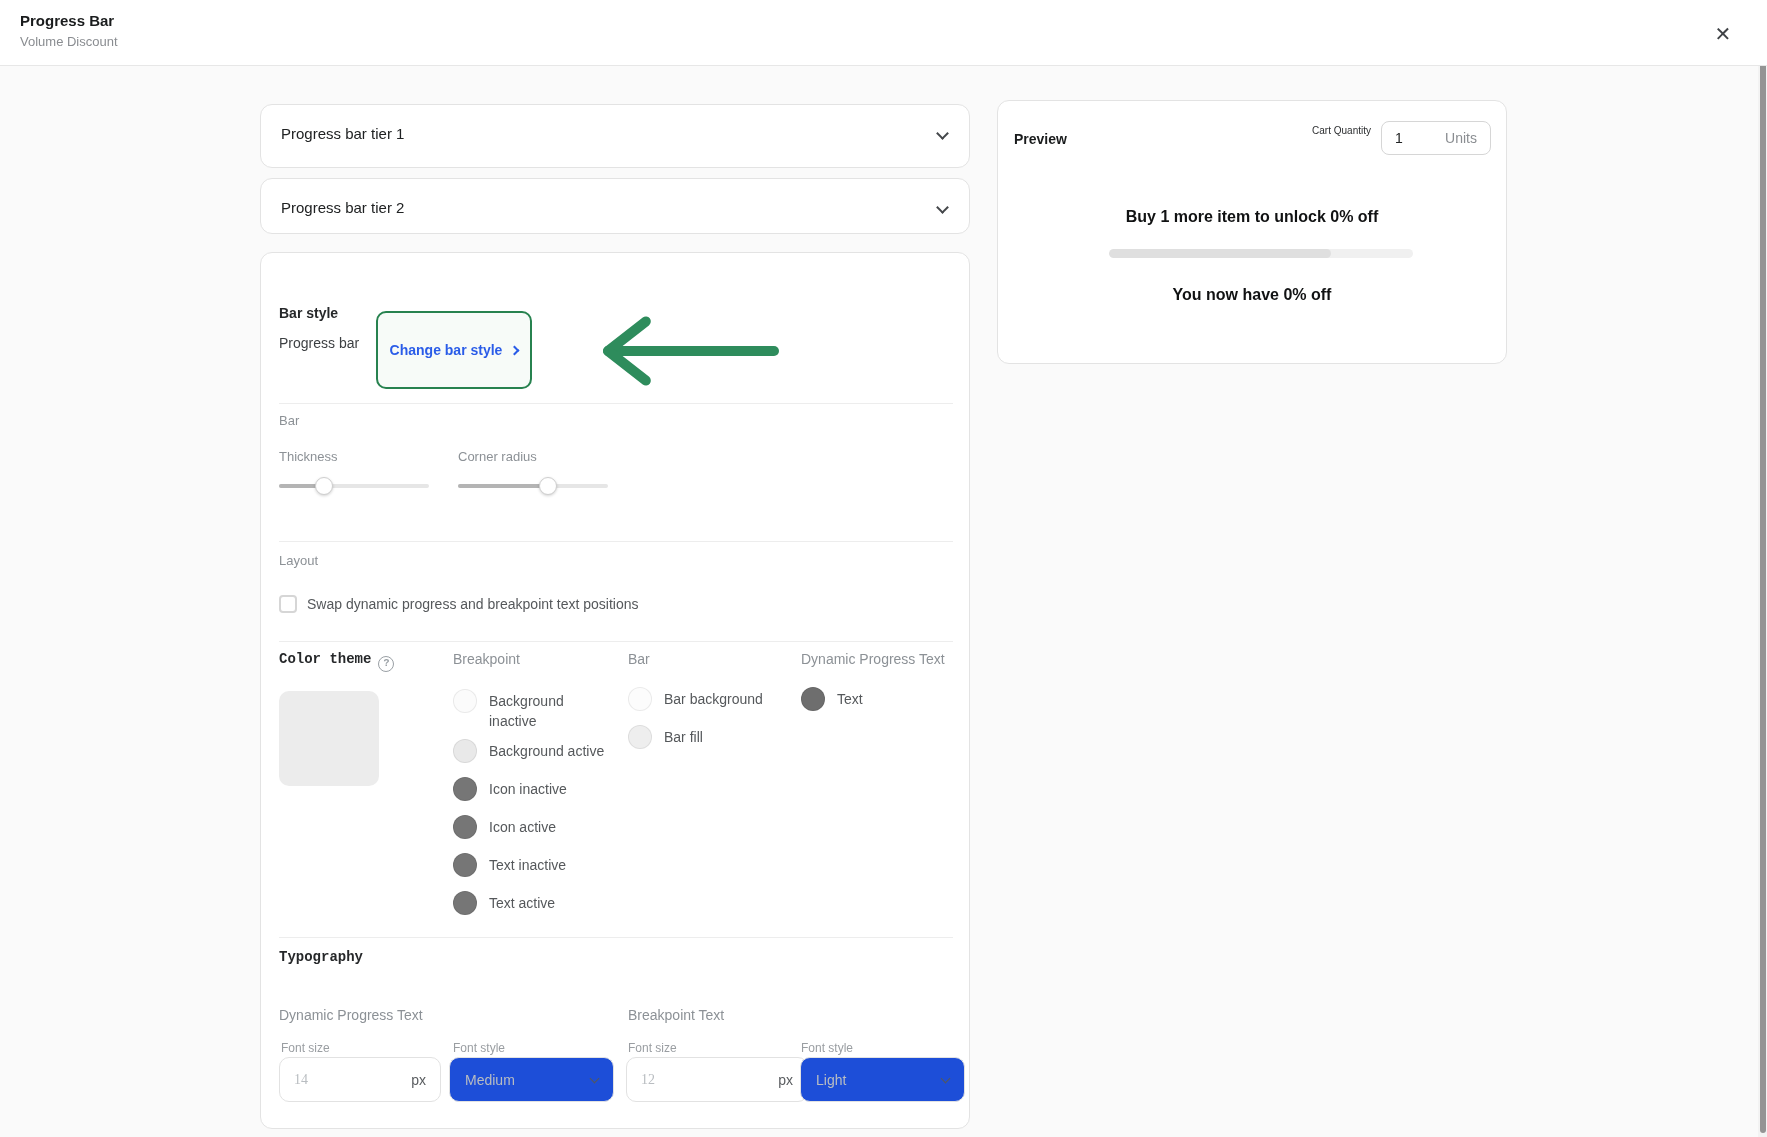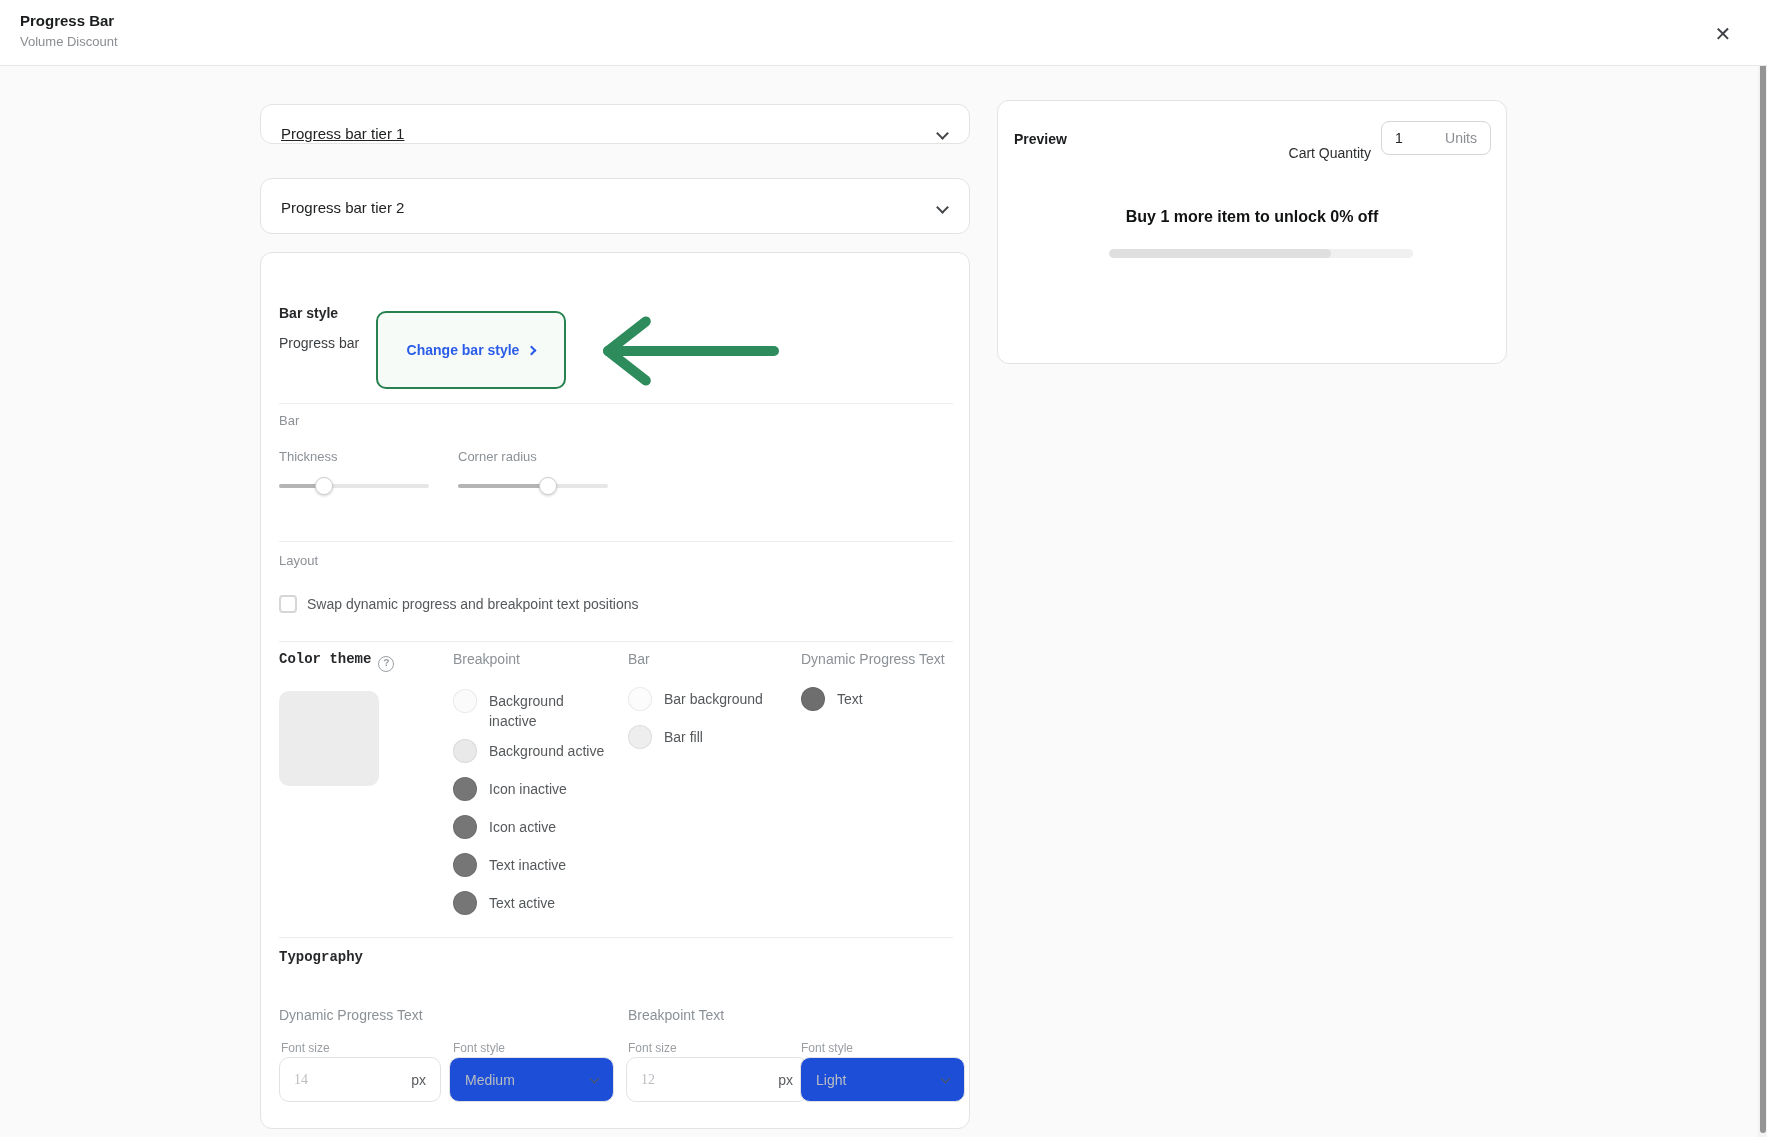--- a/index.html
+++ b/index.html
@@ -18,34 +18,34 @@
 
   
   .panel { position:absolute; left:260px; width:710px; background:#ffffff; border:1px solid #e3e3e3; border-radius:12px; }
   .panel-head { position:relative; height:56px; display:flex; align-items:center; padding:0 20px; cursor:pointer; }
   .panel-title { font-size:15px; color:#202223; }
   .chev { width:9px; height:9px; border-right:2px solid #44474a; border-bottom:2px solid #44474a; display:inline-block; }
   .chev.down { transform:rotate(45deg); margin-top:-4px; }
   .chev.up { transform:rotate(-135deg); margin-top:4px; }
   .panel-head .chev-holder { position:absolute; right:22px; top:50%; transform:translateY(-50%); }
 
-  #panel-tier1 { top:104px; height:40px;text-decoration:underline; }
+  #panel-tier1 { top:104px; height:64px; }
   #panel-tier2 { top:178px; height:56px; }
   #panel-style { top:252px; height:877px; }
 
   .divider { position:absolute; left:18px; width:674px; height:1px; background:#ededed; }
 
   .gray-label { font-size:13px; color:#8c9196; position:absolute; }
   .col-header { font-size:14px; color:#8c9196; position:absolute; }
   .sec-title { font-size:14px; font-weight:700; color:#26282a; position:absolute;font-family:Liberation Mono, monospace; }
 
   
   .barstyle-label { position:absolute; left:18px; top:52px; font-size:14px; font-weight:700; color:#26282a; }
   .barstyle-current { position:absolute; left:18px; top:82px; font-size:14px; color:#3c3f42; }
-  .change-btn { position:absolute; left:115px; top:58px; width:190px; height:78px; background:#f7fbf8; border:2px solid #27824f; border-radius:10px; display:flex; align-items:center; justify-content:center; gap:9px; cursor:pointer; }
+  .change-btn { position:absolute; left:115px; top:58px; width:156px; height:78px; background:#f7fbf8; border:2px solid #27824f; border-radius:10px; display:flex; align-items:center; justify-content:center; gap:9px; cursor:pointer; }
   .change-btn-label { font-size:14px; font-weight:700; color:#2a5ce8; }
   .chev-blue { width:7px; height:7px; border-right:2px solid #2a5ce8; border-bottom:2px solid #2a5ce8; transform:rotate(-45deg); display:inline-block; }
 
   
   .arrow { position:absolute; left:340px; top:60px; width:190px; height:80px; pointer-events:none; }
   .arrow .shaft { position:absolute; left:10px; top:33px; width:168px; height:10px; background:#2e8c5c; border-radius:5px; }
   .arrow .head-a, .arrow .head-b { position:absolute; left:2px; top:33px; width:58px; height:10px; background:#2e8c5c; border-radius:5px; transform-origin:5px 5px; }
   .arrow .head-a { transform:rotate(-38deg); }
   .arrow .head-b { transform:rotate(38deg); }
 
@@ -73,21 +73,21 @@
   .tfield input { border:none; outline:none; flex:1; min-width:0; font-size:14px; color:#45484b; font-family:Liberation Serif, serif; background:transparent; }
   .tfield input::placeholder { color:#b9bdc1; opacity:1; }
   .tfield .unit { font-size:14px; color:#5a5d60; }
   .tselect { position:absolute; height:45px; background:#1d4ed8; border:1px solid #e2e2e2; border-radius:10px; display:flex; align-items:center; justify-content:space-between; padding:0 15px; cursor:pointer; }
   .tselect .sel-value { font-size:14px; color:#b9bdc1; }
   .chev-sm { width:7px; height:7px; border-right:1.7px solid #55585b; border-bottom:1.7px solid #55585b; transform:rotate(45deg); margin-top:-3px; }
 
   
   .preview-card { position:absolute; left:997px; top:100px; width:510px; height:264px; background:#fff; border:1px solid #e3e3e3; border-radius:12px; }
   .preview-title { position:absolute; left:16px; top:30px; font-size:14px; font-weight:700; color:#1a1c1d; }
-  .cart-qty-label { position:absolute; right:135px; top:44px; font-size:14px; color:#2c2e30;margin-left:24px; }
+  .cart-qty-label { position:absolute; right:135px; top:24px; font-size:10px; color:#2c2e30;margin-left:24px; }
   .qty-box { position:absolute; right:15px; top:20px; width:110px; height:34px; border:1px solid #d6d6d6; border-radius:8px; background:#fff; display:flex; align-items:center; justify-content:space-between; padding:0 13px; }
   .qty-box input { width:30px; border:none; outline:none; font-size:14px; color:#202223; font-family:"Liberation Sans", sans-serif; background:transparent; }
   .qty-unit { font-size:14px; color:#8a8d91; }
   .preview-headline { position:absolute; left:0; top:107px; width:100%; text-align:center; font-size:16px; font-weight:700; color:#111213; }
   .preview-bar { position:absolute; left:111px; top:148px; width:304px; height:9px; background:#f0f0f0; border-radius:5px; overflow:hidden; }
   .preview-bar .fillseg { height:100%; background:#dfdfdf; border-radius:5px; }
   .preview-footline { position:absolute; left:0; top:185px; width:100%; text-align:center; font-size:16px; font-weight:700; color:#111213; }
 </style>
 </head>
 <body>
@@ -239,13 +239,14 @@
   <div class="preview-title">Preview</div>
   <div class="cart-qty-label">Cart Quantity</div>
   <div class="qty-box">
     <input type="text" value="1" style="">
     <span class="qty-unit">Units</span>
   </div>
   <div class="preview-headline">Buy 1 more item to unlock 0% off</div>
   <div class="preview-bar">
     <div class="fillseg" style="width: 73%;"></div>
   </div>
+  <div class="preview-footline">You now have 0% off</div>
 </div>
 
 </body></html>

